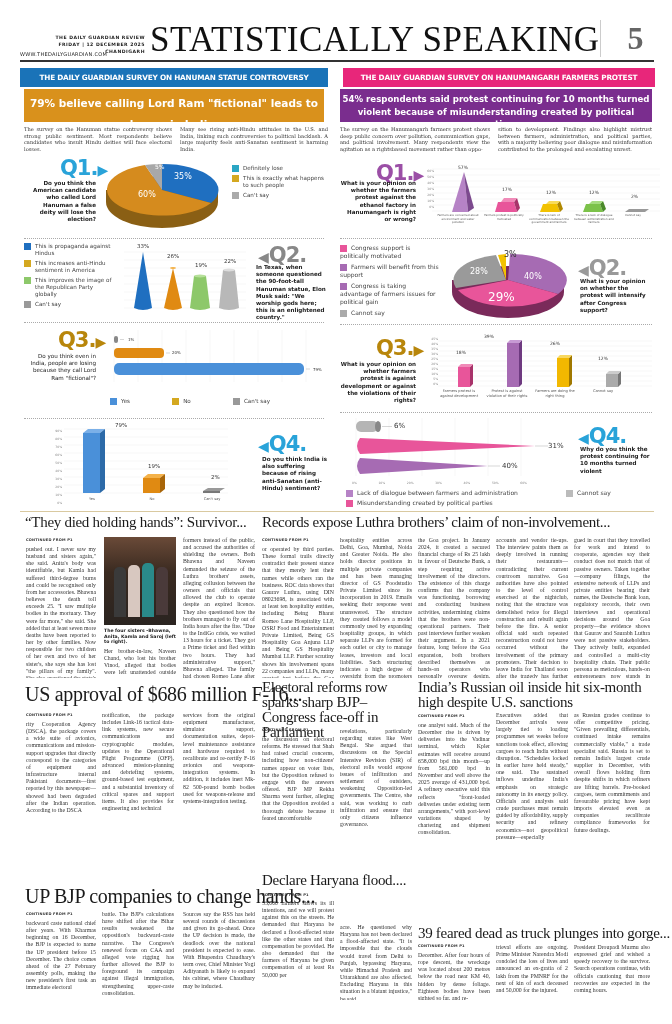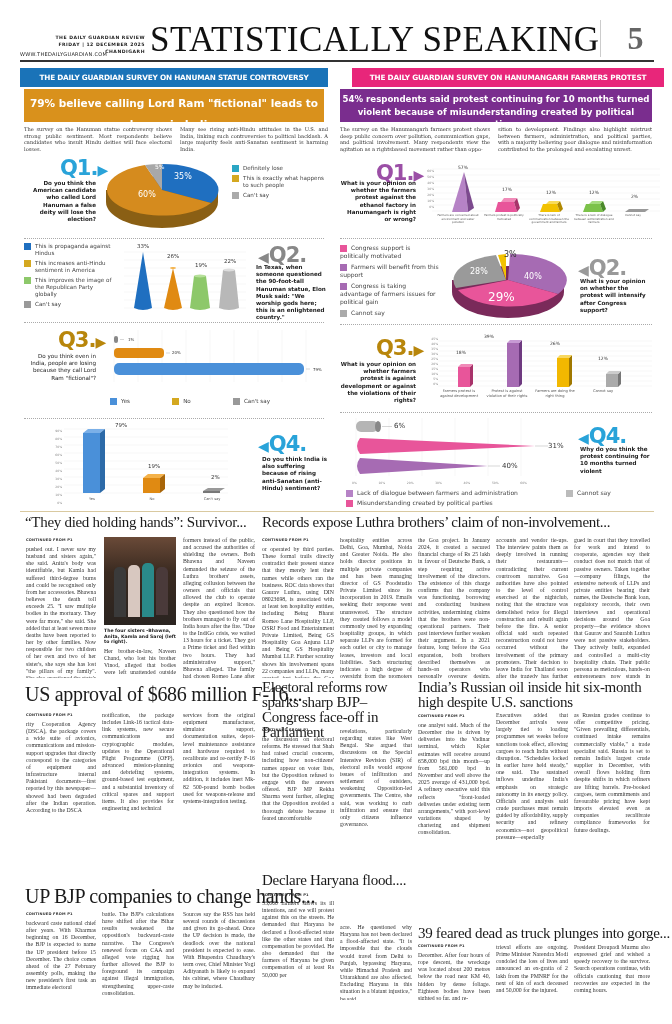--- a/index.html
+++ b/index.html
@@ -174,21 +174,21 @@
 <div class="abs pct" style="left:148px;top:463px">19%</div>
 <div class="abs pct" style="left:211px;top:474px">2%</div>
 <div class="abs tick" style="left:78px;top:497px;width:28px">Yes</div>
 <div class="abs tick" style="left:138px;top:497px;width:28px">No</div>
 <div class="abs tick" style="left:198px;top:497px;width:28px">Can't say</div>
 <div class="abs" style="left:258px;top:432px">
   <span style="color:#29a3d9;font-size:14px">◀</span><span class="qnum" style="color:#29a3d9">Q4.</span>
 </div>
 <div class="abs qtext" style="left:262px;top:456px;width:66px">Do you think India is also suffering because of rising anti-Sanatan (anti-Hindu) sentiment?</div>
 
-<div class="abs sec-bar" style="left:352px;width:312px;background:#e8267a">THE DAILY GUARDIAN SURVEY ON HANUMANGARH FARMERS PROTEST</div>
+<div class="abs sec-bar" style="left:343px;width:312px;background:#e8267a">THE DAILY GUARDIAN SURVEY ON HANUMANGARH FARMERS PROTEST</div>
 <div class="abs head-band" style="left:340px;top:89px;width:312px;height:33px;background:#7a2d8e;font-size:8.6px;line-height:12.5px;padding-top:4px">54% respondents said protest continuing for 10 months turned violent because of misunderstanding created by political parties</div>
 <div class="abs intro" style="left:340px;top:126px;width:150px">The survey on the Hanumangarh farmers protest shows deep public concern over pollution, communication gaps, and political involvement. Many respondents view the agitation as a rightsbased movement rather than oppo-</div>
 <div class="abs intro" style="left:498px;top:126px;width:154px">sition to development. Findings also highlight mistrust between farmers, administration, and political parties, with a majority believing poor dialogue and misinformation contributed to the prolonged and escalating unrest.</div>
 
 <div class="abs" style="left:376px;top:161px;width:40px;text-align:right">
   <span class="qnum" style="color:#9b4fa6">Q1.</span><span style="color:#9b4fa6;font-size:14px">▶</span>
 </div>
 <div class="abs qtext" style="left:340px;top:180px;width:76px;text-align:right">What is your opinion on whether the farmers protest against the ethanol factory in Hanumangarh is right or wrong?</div>
 <svg class="abs" style="left:420px;top:160px" width="250" height="60">
   <g stroke="#eee" stroke-width="0.5">

